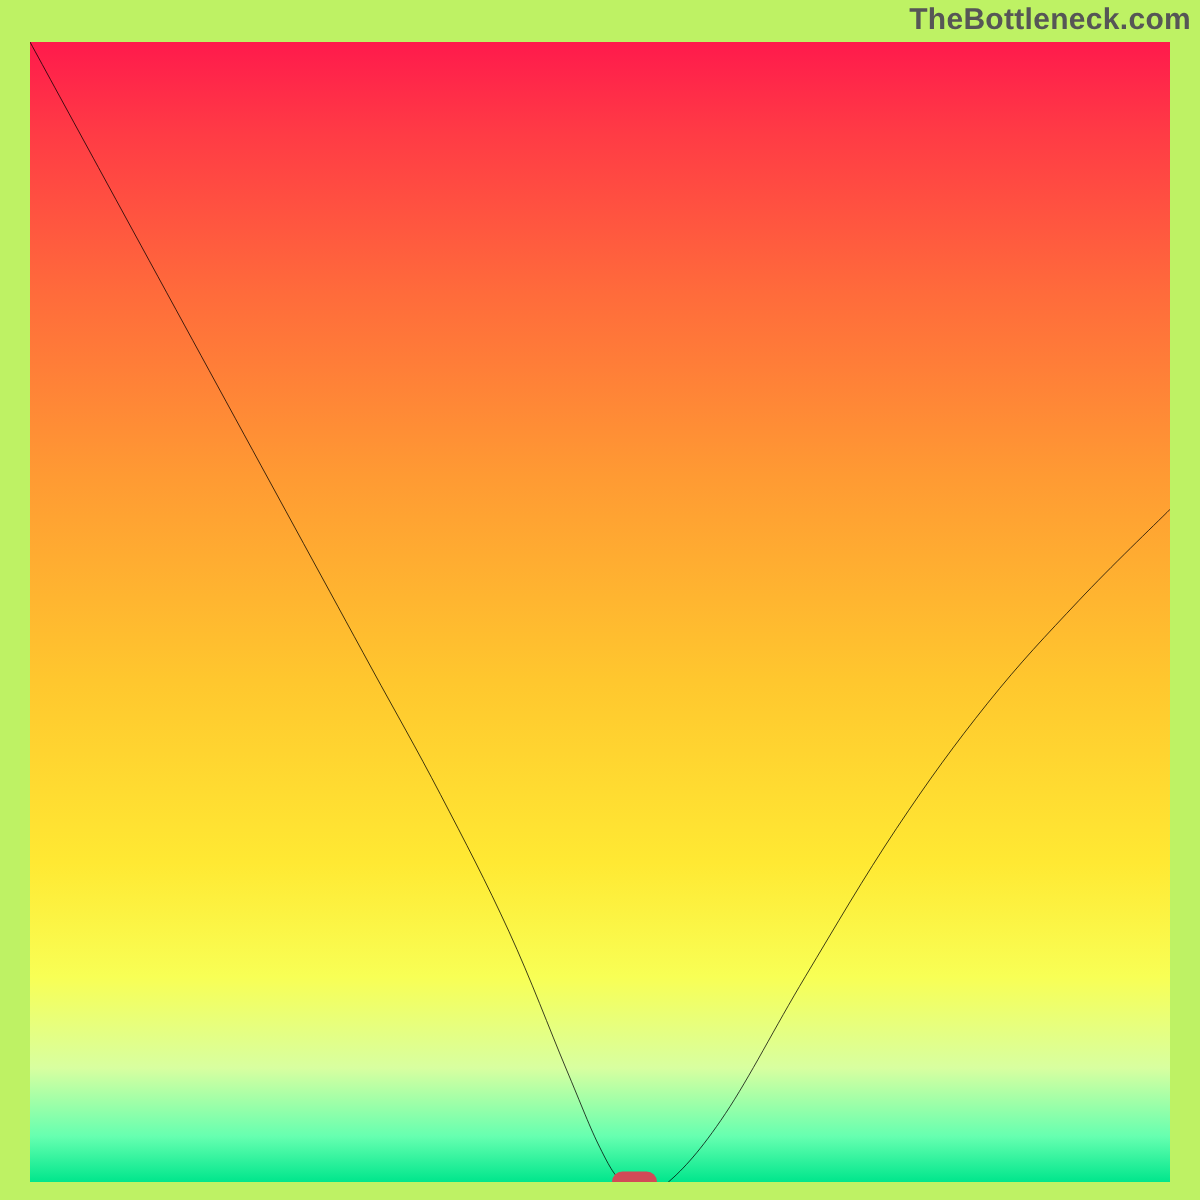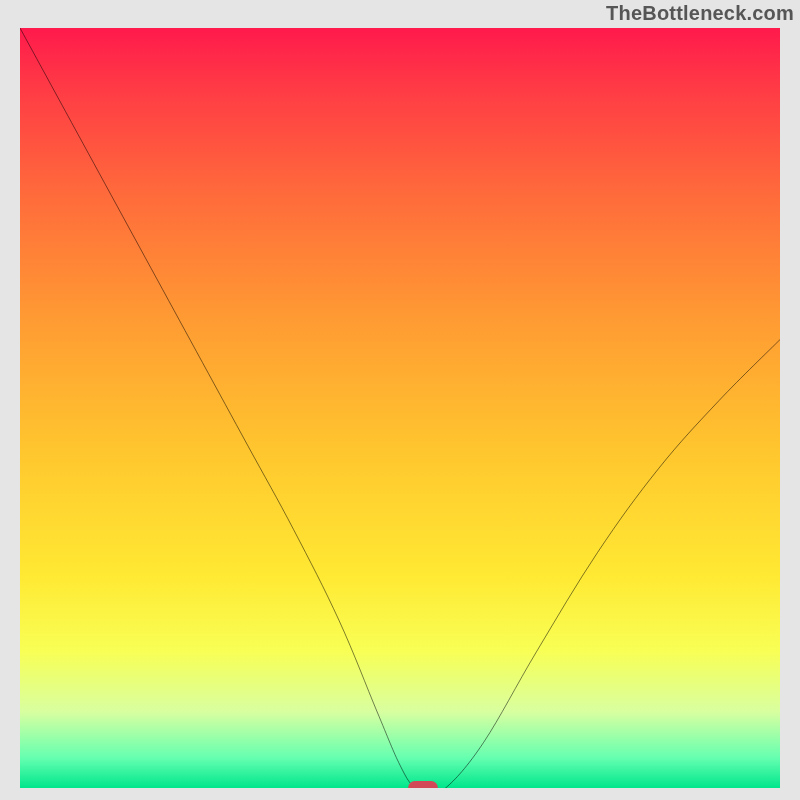--- a/index.html
+++ b/index.html
@@ -8,21 +8,21 @@
     width: 800px;
     height: 800px;
     overflow: hidden;
     background: #000;
     font-family: Arial, Helvetica, sans-serif;
   }
   .frame {
     position: relative;
     width: 800px;
     height: 800px;
-    background: #e5e5e5;
+    background: #bef264;
   }
   .watermark {
     position: absolute;
     top: 2px;
     right: 6px;
     color: #565656;
     font-size: 20px;
     font-weight: 600;
     letter-spacing: 0.2px;
     z-index: 3;

